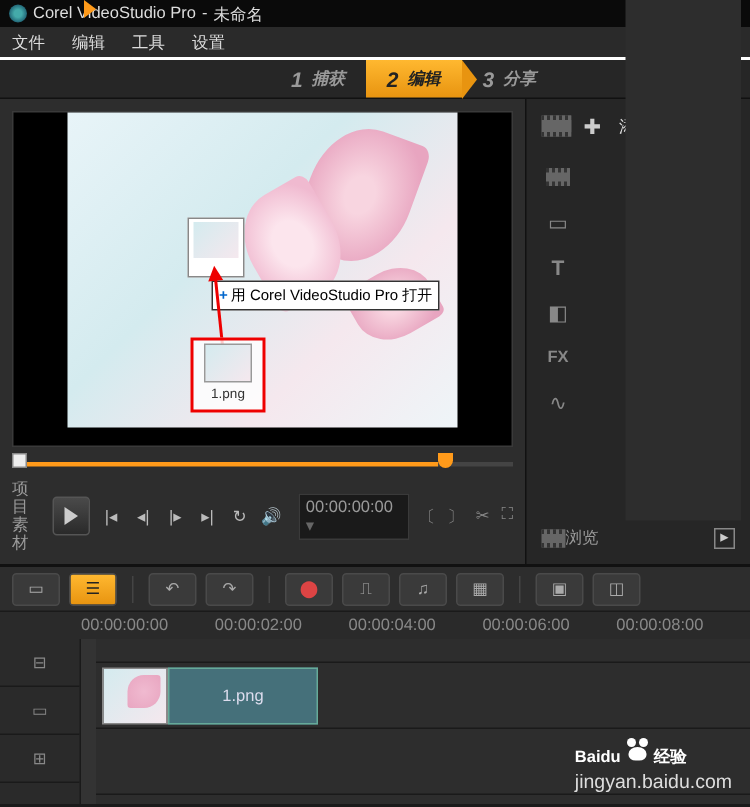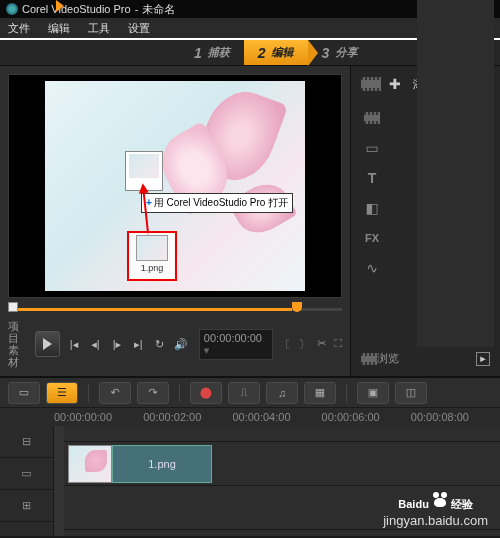--- a/index.html
+++ b/index.html
@@ -8,21 +8,21 @@
 .titlebar .logo{width:12px;height:12px;background:radial-gradient(circle,#4aa 30%,#267 70%);border-radius:50%}
 .menubar{background:#2a2a2a;height:22px;display:flex;align-items:center;padding:0 8px;gap:18px;color:#ddd;border-bottom:2px solid #ffffff}
 .menubar span{cursor:pointer}
 .stepbar{background:#262626;height:26px;display:flex;align-items:center;padding-left:180px;border-bottom:1px solid #111}
 .step{display:flex;align-items:center;gap:6px;padding:0 14px;height:100%;position:relative;color:#999;font-style:italic;font-weight:bold}
 .step .num{font-size:14px}
 .step.active{background:linear-gradient(#ffb830,#e89410);color:#222}
 .step.active::after{content:"";position:absolute;right:-10px;top:0;border-left:10px solid #e89410;border-top:13px solid transparent;border-bottom:13px solid transparent}
 .main{display:flex;height:310px}
 .preview-area{width:350px;background:#2d2d2d;padding:8px;display:flex;flex-direction:column}
-.preview-canvas{flex:1;background:#000;border:1px solid #3a3a3a;display:flex;align-items:center;justify-content:center;position:relative}
+.preview-canvas{flex:1;background:#000;border:1px solid #3a3a3a;display:flex;align-items:flex-start;justify-content:center;position:relative}
 .flower-img{width:260px;height:210px;background:linear-gradient(135deg,#e8f4f8 0%,#d4ebef 40%,#f5e8ee 70%,#eef5f8 100%);position:relative;overflow:hidden}
 .petal{position:absolute;border-radius:50% 10% 50% 10%;background:radial-gradient(ellipse,#f8d5e0 20%,#e8a5c0 80%)}
 .p1{width:70px;height:90px;top:10px;right:30px;transform:rotate(20deg)}
 .p2{width:60px;height:75px;top:50px;right:80px;transform:rotate(-30deg);background:radial-gradient(ellipse,#fce5ed 30%,#f0bad0 80%)}
 .p3{width:45px;height:55px;top:100px;right:20px;transform:rotate(60deg)}
 .drag-thumb{position:absolute;width:38px;height:40px;background:#fff;border:1px solid #888;top:70px;left:80px;display:flex;flex-direction:column;align-items:center;padding:2px}
 .drag-thumb .mini{width:30px;height:24px;background:linear-gradient(135deg,#d4ebef,#f5e8ee)}
 .drag-tip{position:absolute;top:112px;left:96px;background:#fff;border:1px solid #333;padding:2px 4px;color:#000;font-size:10px;white-space:nowrap}
 .drag-tip::before{content:"+";color:#0066cc;margin-right:2px;font-weight:bold}
 .red-box{position:absolute;border:2px solid #e00;top:150px;left:82px;width:50px;height:50px;display:flex;flex-direction:column;align-items:center;padding:2px;background:rgba(255,255,255,0.8)}
@@ -60,21 +60,21 @@
 .tl-tick{width:90px}
 .tl-body{flex:1;display:flex;background:#2d2d2d}
 .tl-tracks-head{width:54px;background:#2a2a2a;border-right:1px solid #1a1a1a;display:flex;flex-direction:column}
 .tl-track-ico{height:32px;display:flex;align-items:center;justify-content:center;color:#888;border-bottom:1px solid #1a1a1a}
 .tl-tracks{flex:1;position:relative}
 .tl-row{height:44px;border-bottom:1px solid #1a1a1a;display:flex;align-items:center;padding:2px}
 .clip-thumb{width:44px;height:38px;background:linear-gradient(135deg,#d4ebef,#f5e8ee);border:1px solid #888;margin-left:2px;position:relative}
 .clip-thumb::after{content:"";position:absolute;top:4px;right:4px;width:22px;height:22px;background:radial-gradient(ellipse,#f0bad0,#e8a5c0);border-radius:50% 10%}
 .clip-body{width:100px;height:38px;background:#45707a;border:1px solid #6a9;display:flex;align-items:center;justify-content:center;color:#dde;font-size:10px}
 .tl-drop{width:10px;background:#333}
-.watermark{position:absolute;right:12px;bottom:10px;color:#fff;text-align:center;font-family:Arial}
+.watermark{position:absolute;right:12px;bottom:10px;color:#fff;text-align:left;font-family:Arial}
 .watermark .big{font-size:18px;font-weight:bold}
 .watermark .big .paw{display:inline-block;width:18px;height:16px;position:relative;margin:0 2px}
 .watermark .big .paw::before,.watermark .big .paw::after{content:"";position:absolute;background:#fff;border-radius:50%}
 .watermark .big .paw::before{width:6px;height:6px;top:0;left:2px;box-shadow:8px 0 0 #fff}
 .watermark .big .paw::after{width:12px;height:9px;top:6px;left:3px;border-radius:50% 50% 40% 40%}
 .watermark .url{font-size:13px;color:#ddd}
 .film-ico{width:20px;height:14px;background:#666;position:relative}
 .film-ico::before,.film-ico::after{content:"";position:absolute;left:0;right:0;height:3px;background:repeating-linear-gradient(90deg,#333 0 2px,#666 2px 4px)}
 .film-ico::before{top:0}.film-ico::after{bottom:0}
 .orange-play{width:8px;height:12px;background:#ff9a1a;clip-path:polygon(0 0,100% 50%,0 100%);position:absolute;left:56px;top:0}

